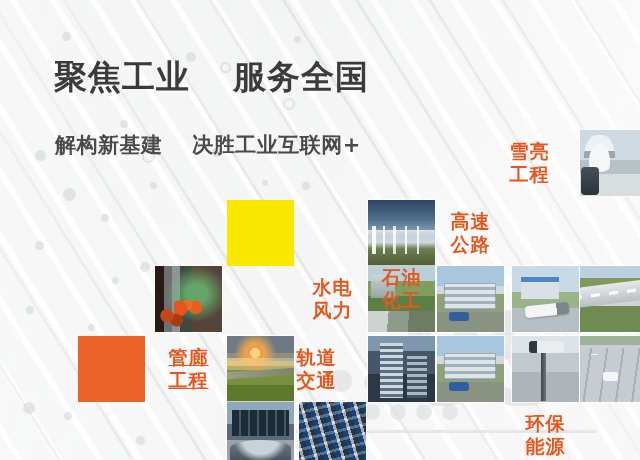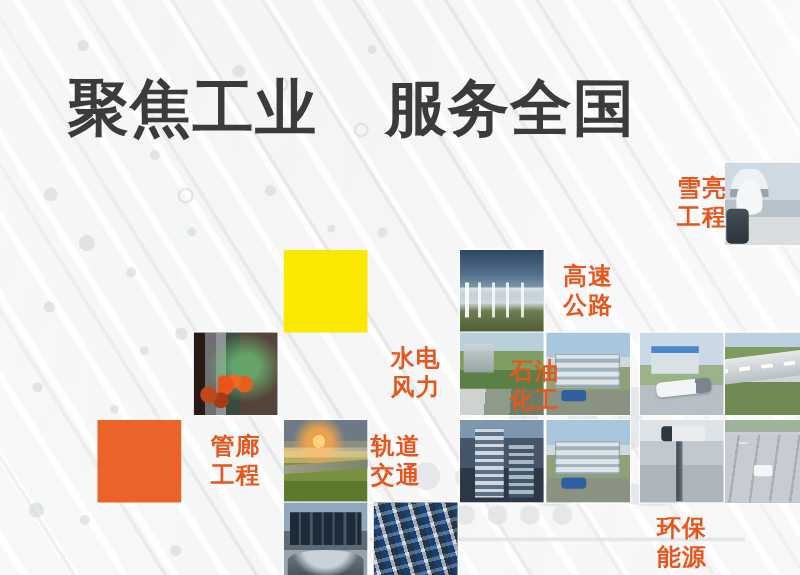--- a/index.html
+++ b/index.html
@@ -36,21 +36,21 @@
   .watermark{position:absolute;left:398px;top:296px;
     font-size:128px;font-weight:bold;letter-spacing:-6px;
     color:rgba(214,217,219,.55);line-height:1;
     font-family:"DejaVu Sans","Liberation Sans",sans-serif;}
   .wm-bars{position:absolute;left:330px;top:370px;width:300px;height:90px;}
   .wm-bars i{position:absolute;display:block;background:rgba(223,226,228,.75);border-radius:50%;}
   .wm-line{position:absolute;left:296px;top:430px;width:300px;height:3px;background:rgba(225,228,230,.9);}
 
   
   .headline{position:absolute;left:54px;top:58px;
-    font-size:49px;font-weight:bold;color:#3b3b3c;letter-spacing:1px;
+    font-size:33px;font-weight:bold;color:#3b3b3c;letter-spacing:1px;
     white-space:nowrap;line-height:1.18;}
   .headline .gap{display:inline-block;width:18px;}
   .subhead{position:absolute;left:55px;top:131px;
     font-size:21px;font-weight:bold;color:#4a4a4b;letter-spacing:.5px;
     white-space:nowrap;}
   .subhead .gap{display:inline-block;width:14px;}
 
   
   .tile{position:absolute;width:67px;height:66px;overflow:hidden;
         box-sizing:border-box;}
@@ -229,20 +229,25 @@
       <span class="dot ring" style="left: 398px; top: 345px; width: 10px; height: 10px;"></span>
       <span class="dot ring" style="left: 220px; top: 62px; width: 7px; height: 7px;"></span>
     </div>
 
   <div class="headline">
     <span>聚焦工业</span>
     <span class="gap"></span>
     <span>服务全国</span>
   </div>
 
+  <div class="subhead">
+    <span>解构新基建</span>
+    <span class="gap"></span>
+    <span>决胜工业互联网+</span>
+  </div>
 
   <div id="grid">
       <div class="tile solid-yellow" style="left: 227px; top: 200px;"></div>
       <div class="tile solid-orange" style="left: 78px; top: 336px;"></div>
       <div class="tile solid-gray" style="left: 580px; top: 336px;"></div>
       <div class="tile photo" style="left: 155px; top: 266px;">
         <div class="ph ph-workers"></div>
       </div>
       <div class="tile photo" style="left: 227px; top: 336px;">
         <div class="ph ph-sunset"></div>
@@ -280,37 +285,37 @@
       <div class="tile photo" style="left: 512px; top: 336px;">
         <div class="ph ph-pole"></div>
       </div>
       <div class="tile photo" style="left: 580px; top: 336px;">
         <div class="ph ph-motorway"></div>
       </div>
       <div class="label" style="left: 299px; top: 266px;">
         <span>水电</span>
         <span>风力</span>
       </div>
-      <div class="label" style="left: 368px; top: 276px; padding-left: 26px;">
+      <div class="label" style="left: 368px; top: 256px;">
         <span>石油</span>
         <span>化工</span>
       </div>
-      <div class="label" style="left: 155px; top: 336px;">
+      <div class="label" style="left: 155px; top: 336px; text-decoration: underline;">
         <span>管廊</span>
         <span>工程</span>
       </div>
       <div class="label" style="left: 283px; top: 336px;">
         <span>轨道</span>
         <span>交通</span>
       </div>
       <div class="label" style="left: 437px; top: 200px; text-align: right;">
         <span>高速</span>
         <span>公路</span>
       </div>
-      <div class="label" style="left: 528px; top: 130px;">
+      <div class="label" style="left: 496px; top: 130px;">
         <span>雪亮</span>
         <span>工程</span>
       </div>
       <div class="label" style="left: 512px; top: 402px;">
         <span>环保</span>
         <span>能源</span>
       </div>
     </div>
 
 </div>

